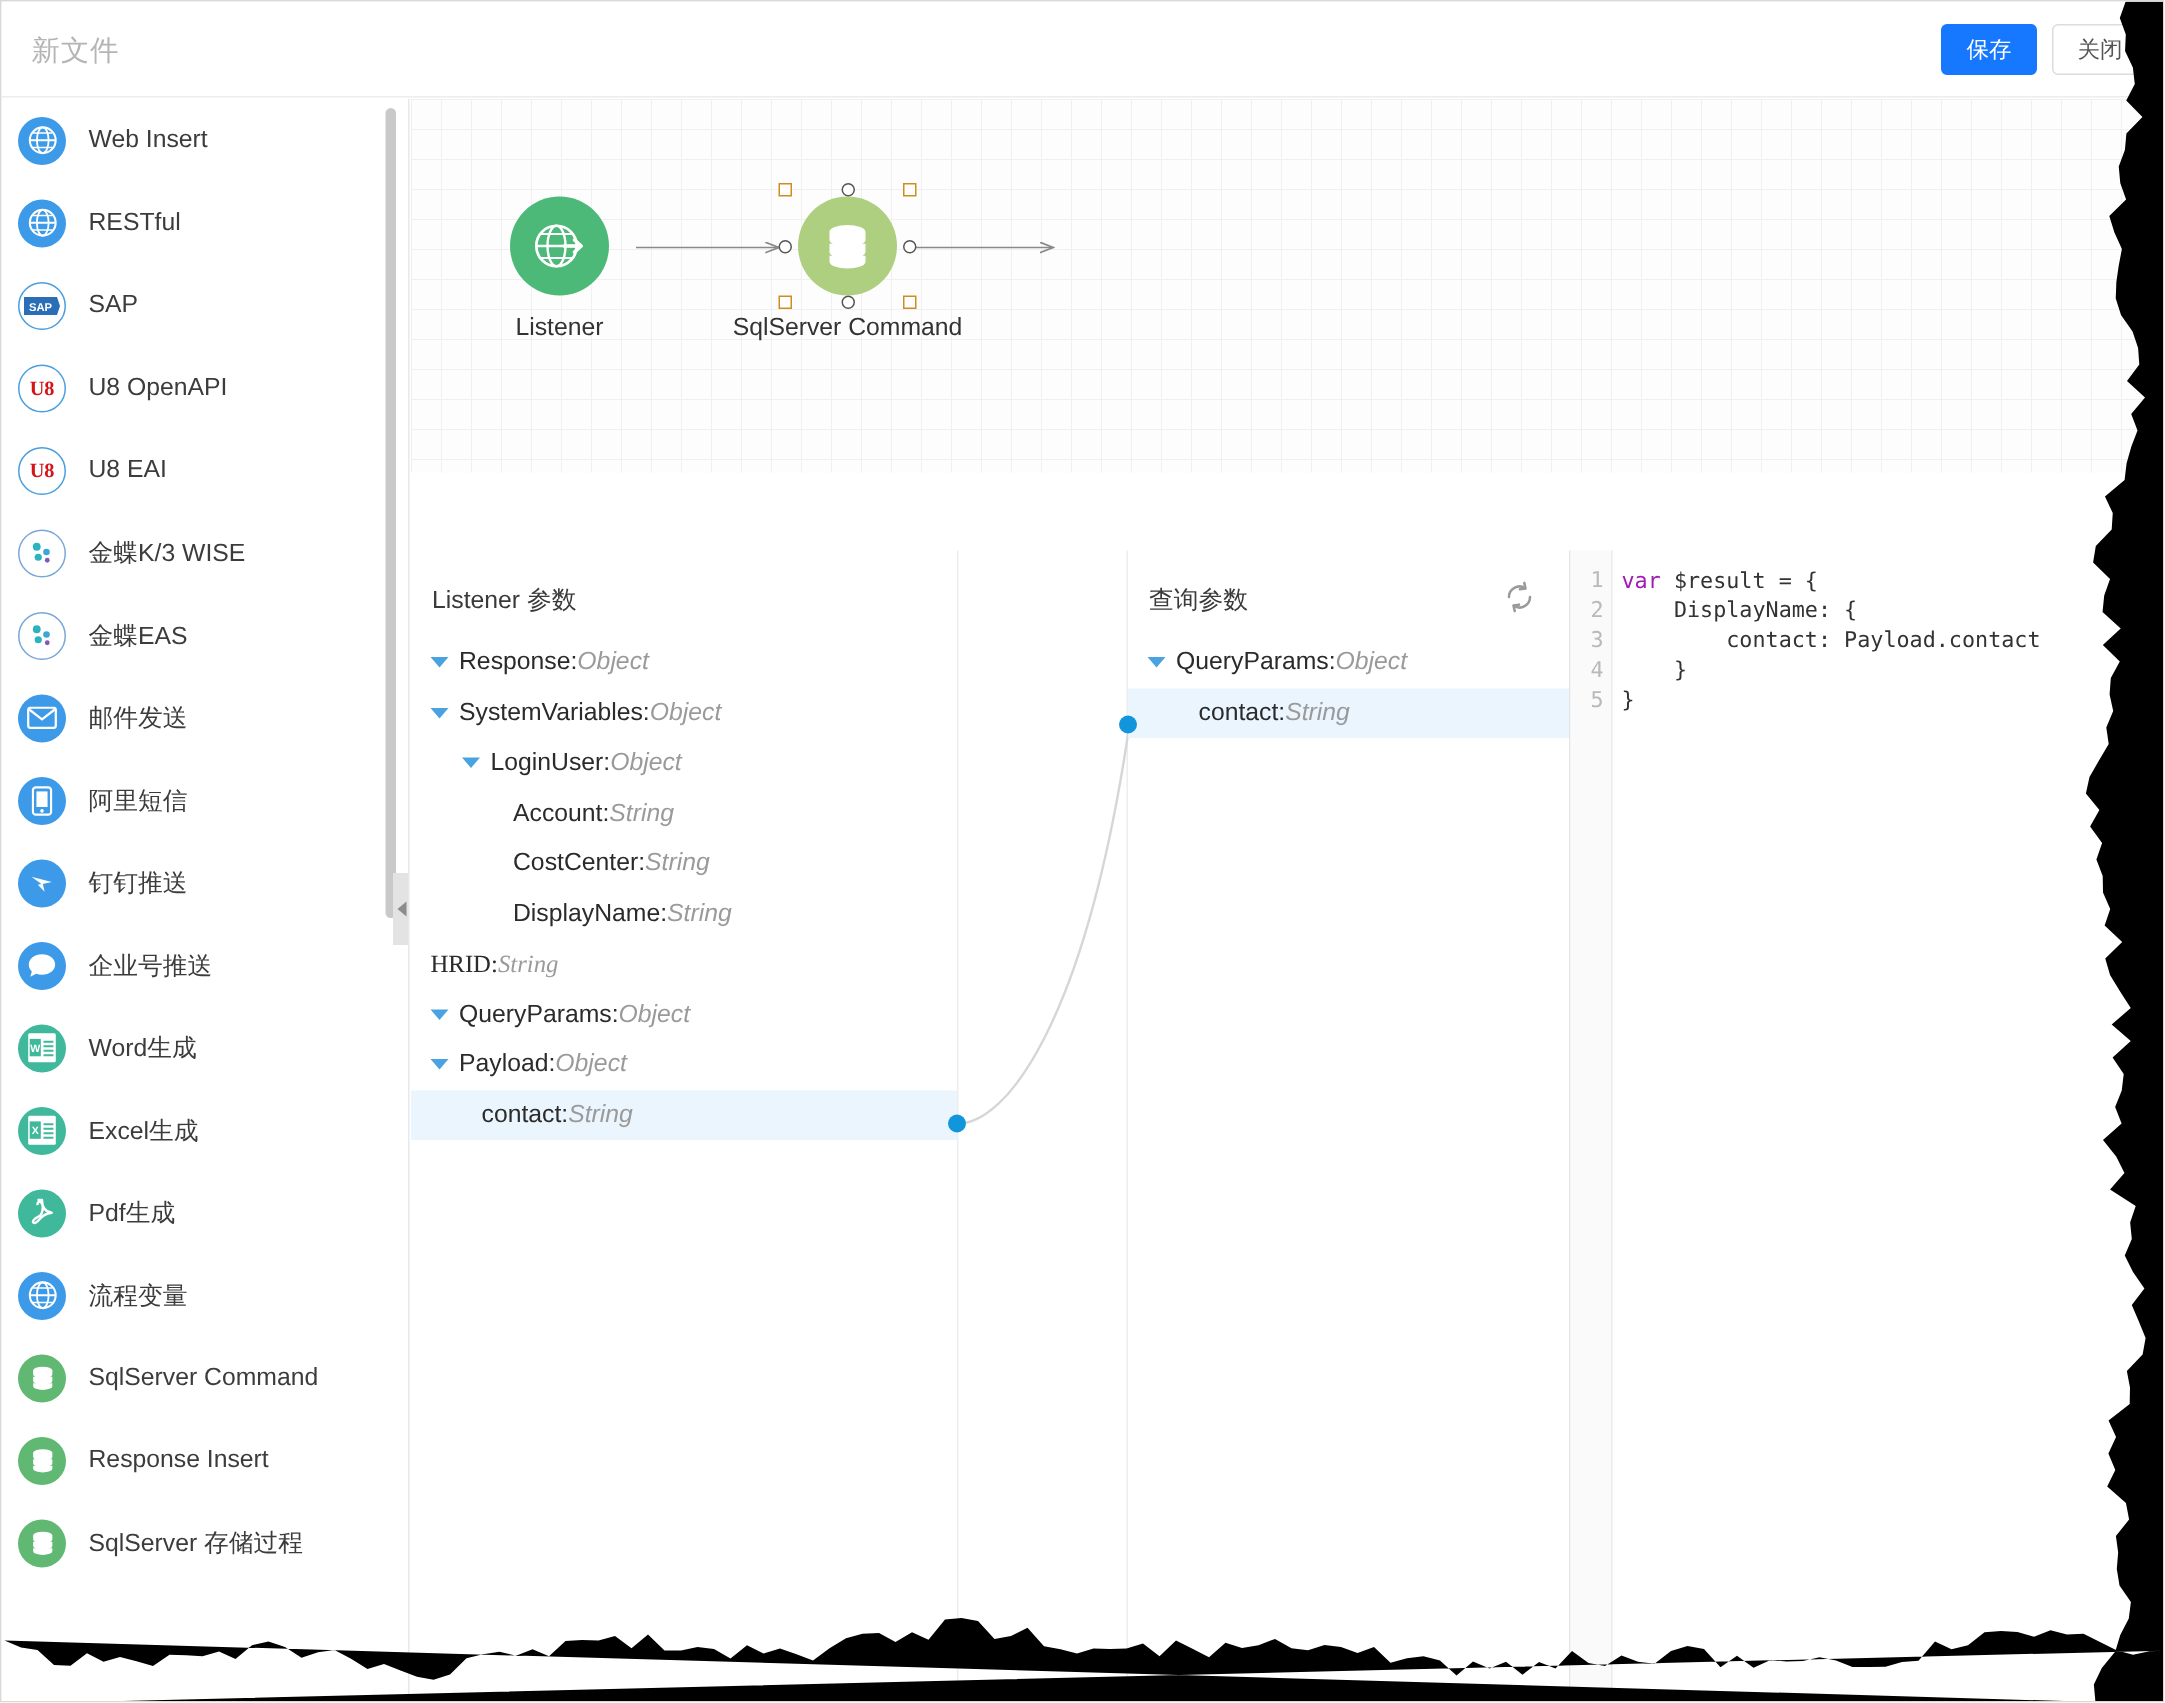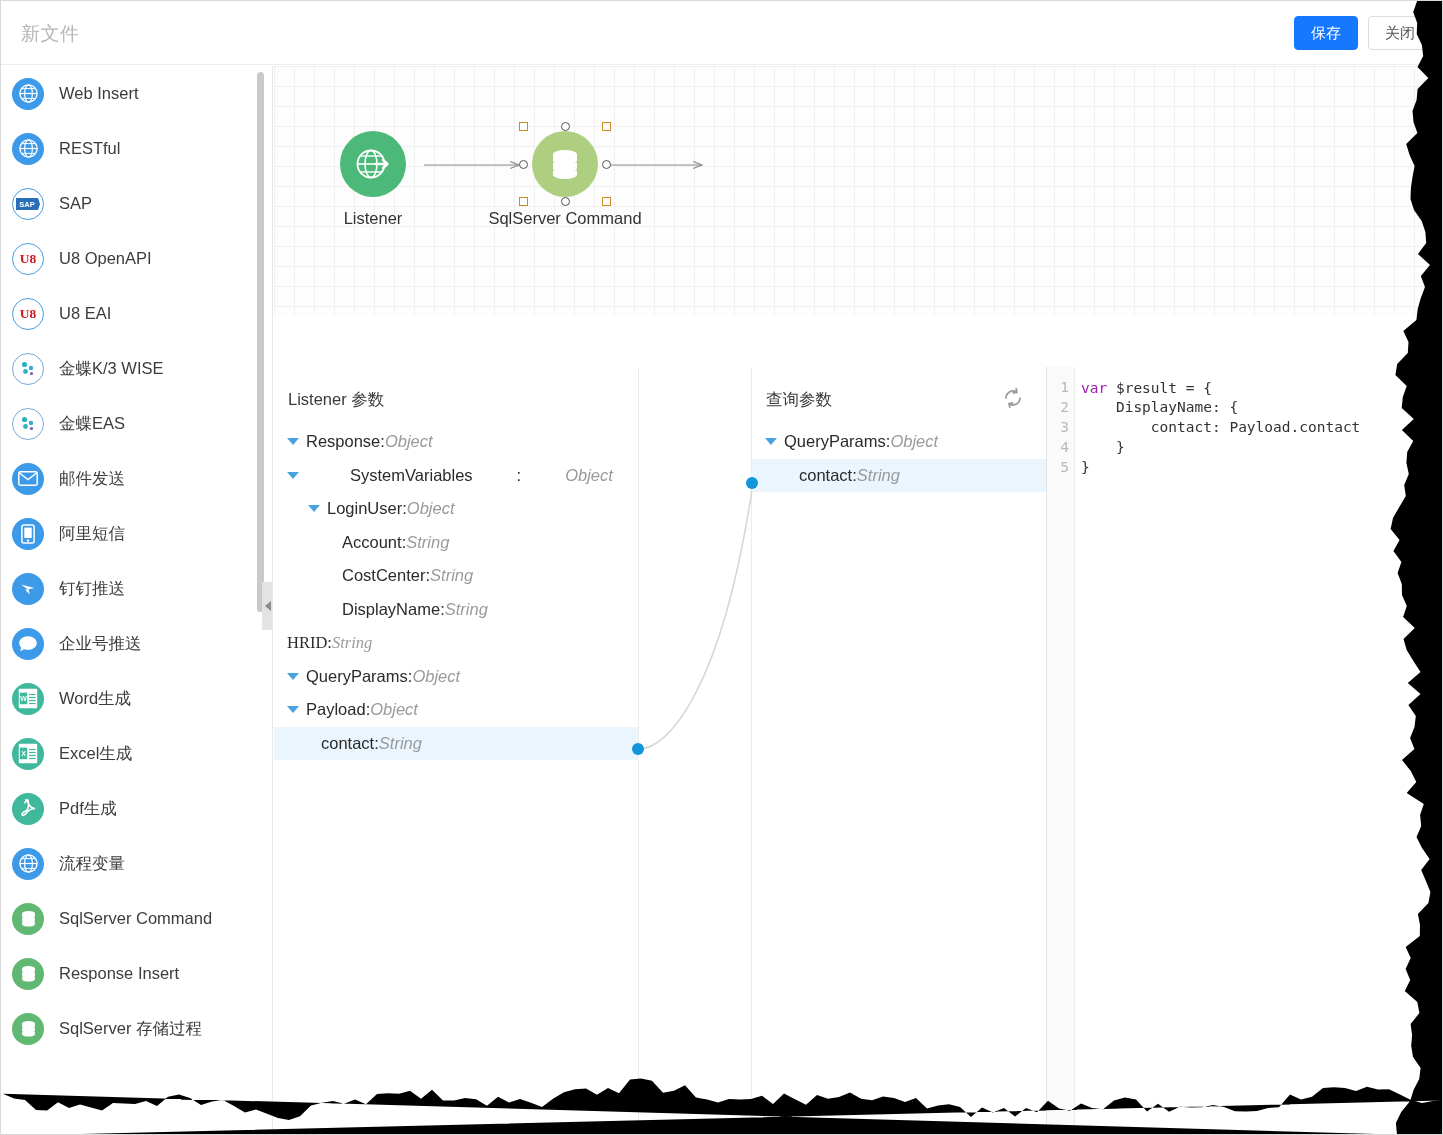--- a/index.html
+++ b/index.html
@@ -444,21 +444,21 @@
 
     <div class="pane-left">
       <div class="pane-title">Listener 参数</div>
       <div class="tree" id="left-tree">
           <div class="tree-row" style="padding-left: 13px;">
             <span class="caret"></span>
             <span>Response</span>
             <span class="t-colon"> : </span>
             <span class="t-type">Object</span>
           </div>
-          <div class="tree-row" style="padding-left: 13px; gap: 44px;">
+          <div class="tree-row" style="padding-left: 13px;">
             <span class="caret"></span>
             <span>SystemVariables</span>
             <span class="t-colon"> : </span>
             <span class="t-type">Object</span>
           </div>
           <div class="tree-row" style="padding-left: 34px;">
             <span class="caret"></span>
             <span>LoginUser</span>
             <span class="t-colon"> : </span>
             <span class="t-type">Object</span>

